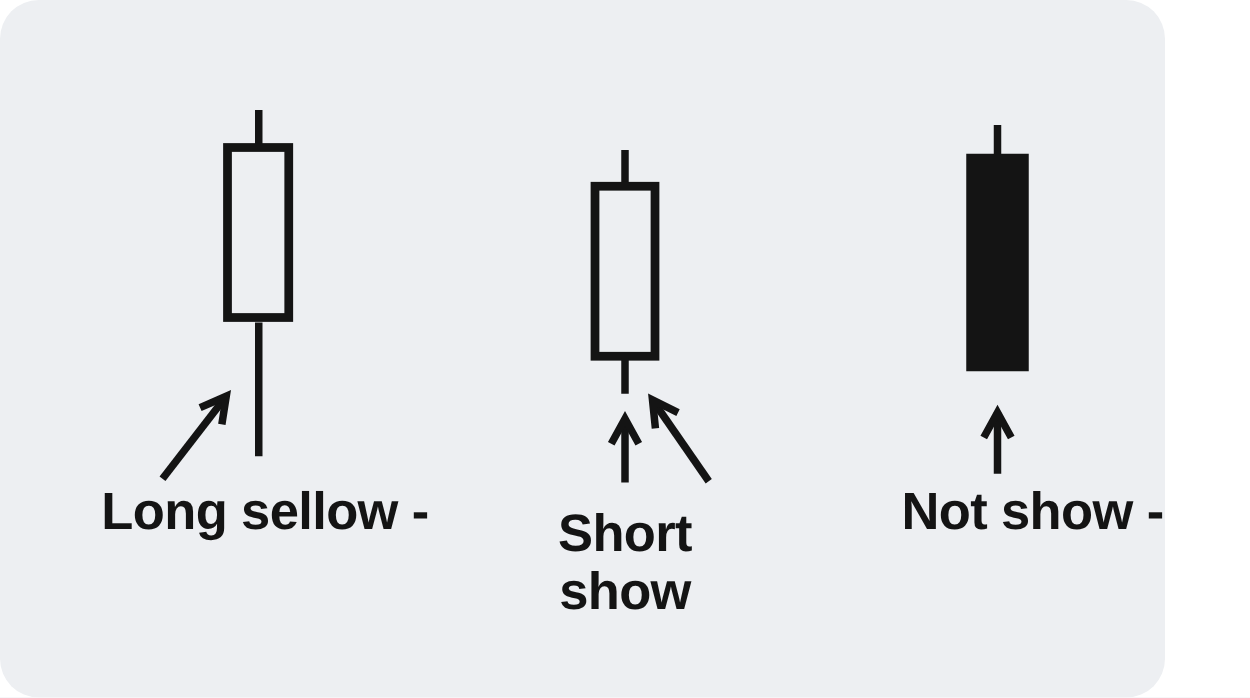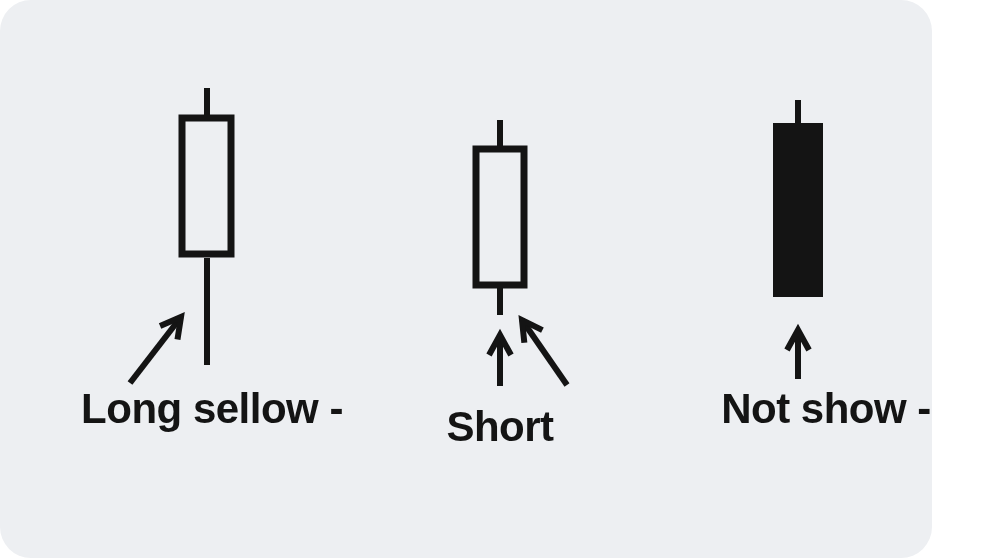--- a/index.html
+++ b/index.html
@@ -98,19 +98,20 @@
       <line class="arrow-shaft" x1="798" y1="379" x2="798" y2="330" marker-end="url(#arrowhead)"></line>
     </g>
   </svg>
 
   <div class="label label-1">
     <div>Long sellow -</div>
   </div>
 
   <div class="label label-2">
     <div>Short</div>
+    <div>show</div>
   </div>
 
   <div class="label label-3">
     <div>Not show -</div>
   </div>
 
 </div>
 
 </body></html>

